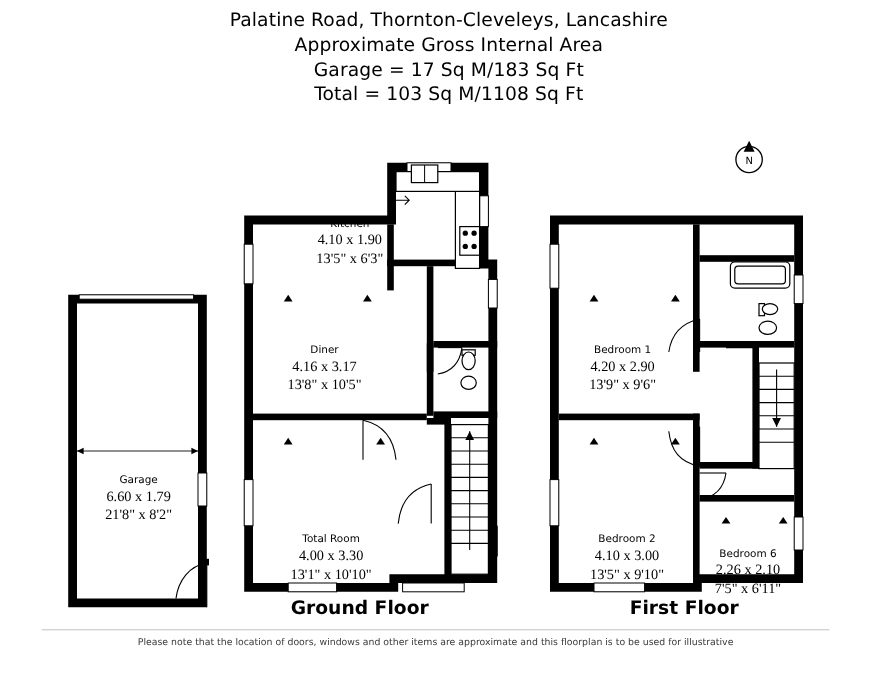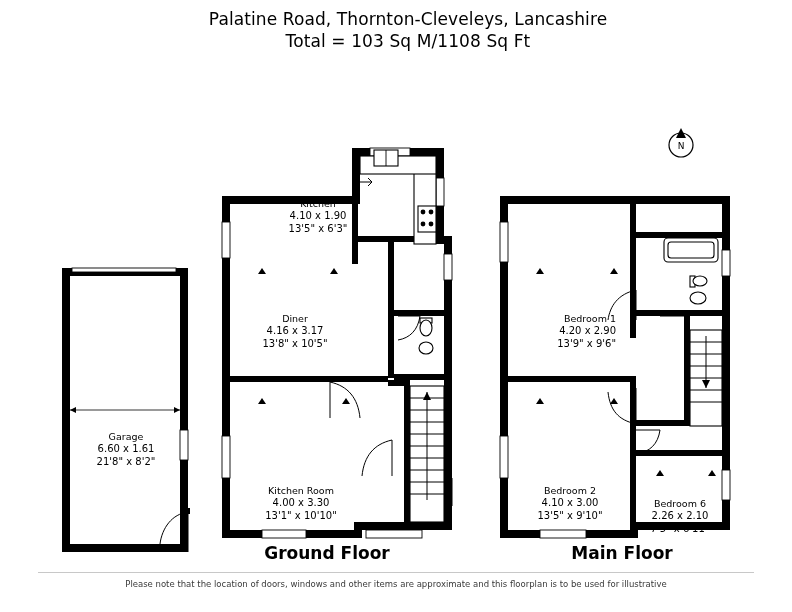--- a/index.html
+++ b/index.html
@@ -32,21 +32,21 @@
     padding-left: 24px;
   }
   .label {
     position: absolute;
     text-align: center;
     font-size: 9.5px;
     line-height: 1.28;
     white-space: nowrap;
   }
   .label .nm { font-size: 9.5px; margin-top: 41px; }
-  .label .dim { font-size: 10px; }
+  .label .dim { font-size: 13px; font-family: Liberation Serif, serif; }
   .floor-label {
     position: absolute;
     font-size: 17px;
     font-weight: bold;
     text-align: center;
     white-space: nowrap;
   }
   .disclaimer {
     position: absolute;
     left: 0;
@@ -71,20 +71,22 @@
     top: 126px;
     width: 34px;
     height: 34px;
   }
 </style>
 </head>
 <body>
 
 <div class="title-block">
   <div>Palatine Road, Thornton-Cleveleys, Lancashire</div>
+  <div>Approximate Gross Internal Area</div>
+  <div>Garage = 17 Sq M/183 Sq Ft</div>
   <div>Total = 103 Sq M/1108 Sq Ft</div>
 </div>
 
 <svg class="compass" viewBox="0 0 34 34">
   <circle cx="17" cy="19" r="12" fill="#ffffff" stroke="#000000" stroke-width="1.2"></circle>
   <path d="M17 2 L22 12 L12 12 Z" fill="#000000"></path>
   <text x="17" y="23" text-anchor="middle" font-size="9" font-family="DejaVu Sans, sans-serif">N</text>
 </svg>
 
 <svg id="plan" viewBox="0 0 792 612">
@@ -278,59 +280,59 @@
     <path d="M614,268 L618,274 L610,274 Z" fill="#000"></path>
     <path d="M540,398 L544,404 L536,404 Z" fill="#000"></path>
     <path d="M614,398 L618,404 L610,404 Z" fill="#000"></path>
     <path d="M660,470 L664,476 L656,476 Z" fill="#000"></path>
     <path d="M712,470 L716,476 L708,476 Z" fill="#000"></path>
   </g>
 </svg>
 
 <div class="label" style="left:58px; top:390px; width:136px;">
   <div class="nm">Garage</div>
-  <div class="dim">6.60 x 1.61</div>
+  <div class="dim">6.60 x 1.79</div>
   <div class="dim">21'8" x 8'2"</div>
 </div>
 
 <div class="label" style="left:258px; top:157px; width:120px;">
   <div class="nm">Kitchen</div>
   <div class="dim">4.10 x 1.90</div>
   <div class="dim">13'5" x 6'3"</div>
 </div>
 
 <div class="label" style="left:232px; top:272px; width:126px;">
   <div class="nm">Diner</div>
   <div class="dim">4.16 x 3.17</div>
   <div class="dim">13'8" x 10'5"</div>
 </div>
 
 <div class="label" style="left:236px; top:444px; width:130px;">
-  <div class="nm">Kitchen Room</div>
+  <div class="nm">Total Room</div>
   <div class="dim">4.00 x 3.30</div>
   <div class="dim">13'1" x 10'10"</div>
 </div>
 
-<div class="label" style="left:492px; top:272px; width:124px;text-align:right;">
+<div class="label" style="left:504px; top:272px; width:124px;">
   <div class="nm">Bedroom 1</div>
   <div class="dim">4.20 x 2.90</div>
   <div class="dim">13'9" x 9'6"</div>
 </div>
 
 <div class="label" style="left:508px; top:444px; width:124px;text-align:center;">
   <div class="nm">Bedroom 2</div>
   <div class="dim">4.10 x 3.00</div>
   <div class="dim">13'5" x 9'10"</div>
 </div>
 
 <div class="label" style="left:634px; top:457px; width:92px;">
   <div class="nm">Bedroom 6</div>
   <div class="dim">2.26 x 2.10</div>
   <div class="dim">7'5" x 6'11"</div>
 </div>
 
 <div class="floor-label" style="left:237px; top:543px; width:180px;">Ground Floor</div>
-<div class="floor-label" style="left:532px; top:543px; width:180px;">Main Floor</div>
+<div class="floor-label" style="left:532px; top:543px; width:180px;">First Floor</div>
 
 <div class="hr"></div>
 <div class="disclaimer">
   <div>Please note that the location of doors, windows and other items are approximate and this floorplan is to be used for illustrative</div>
 </div>
 
 </body></html>

